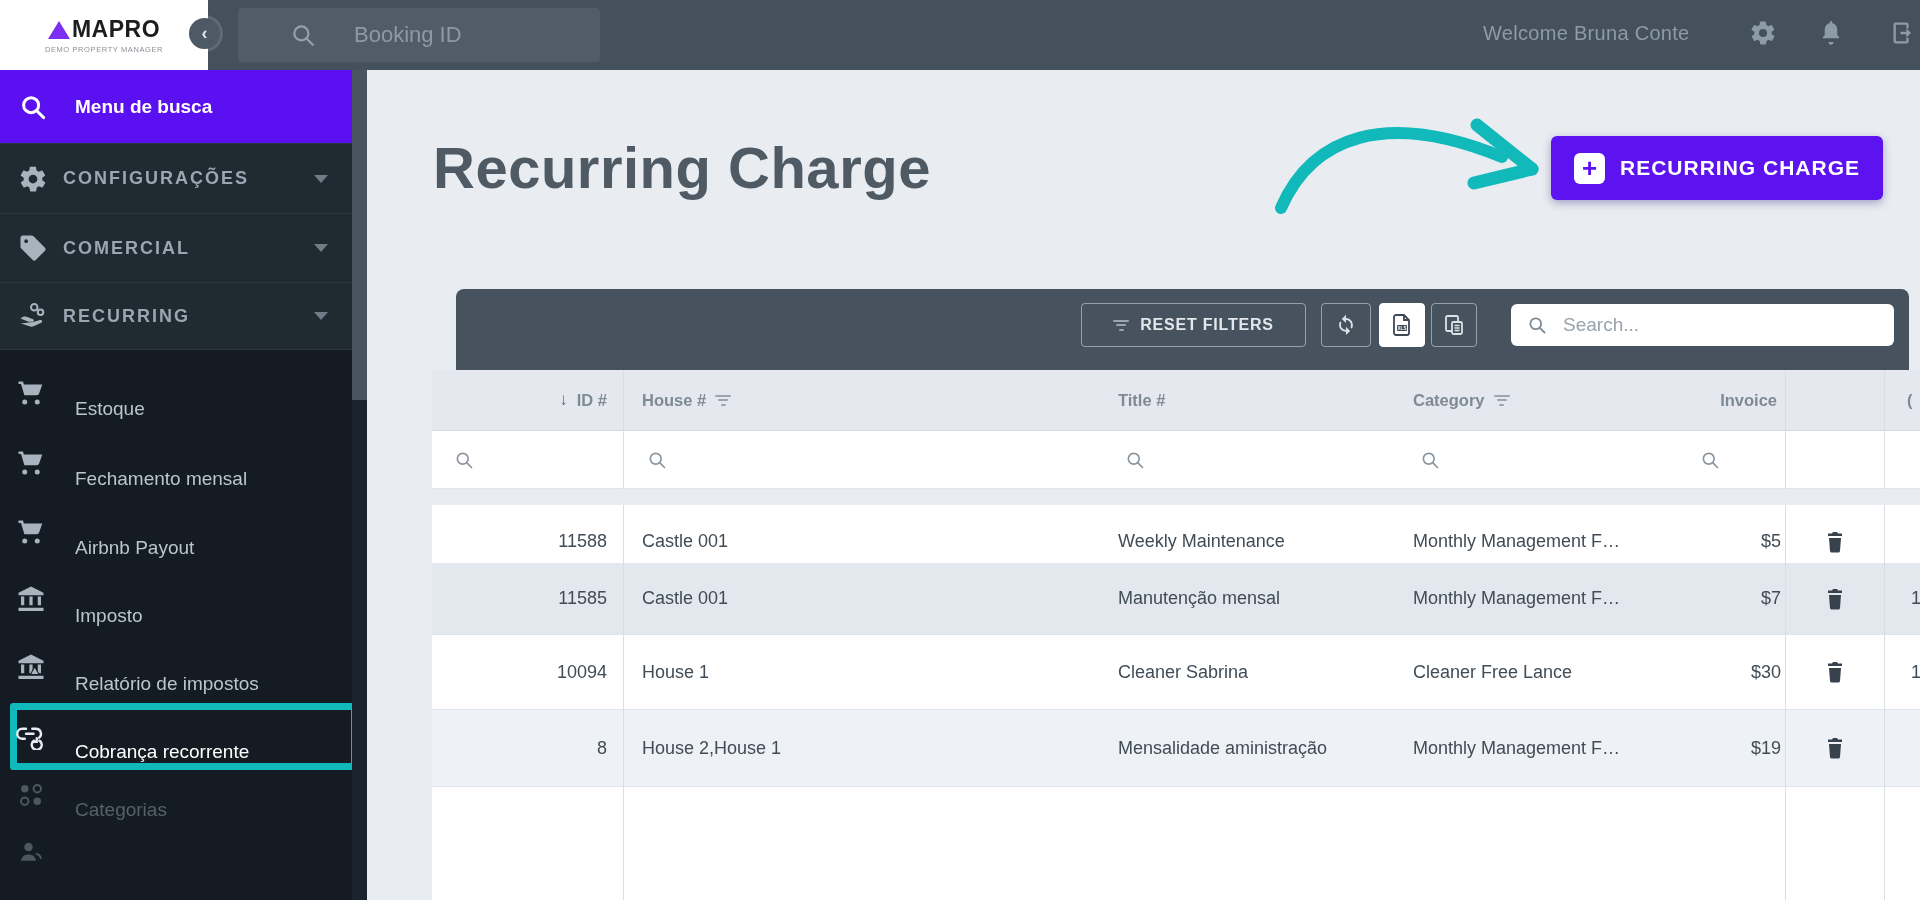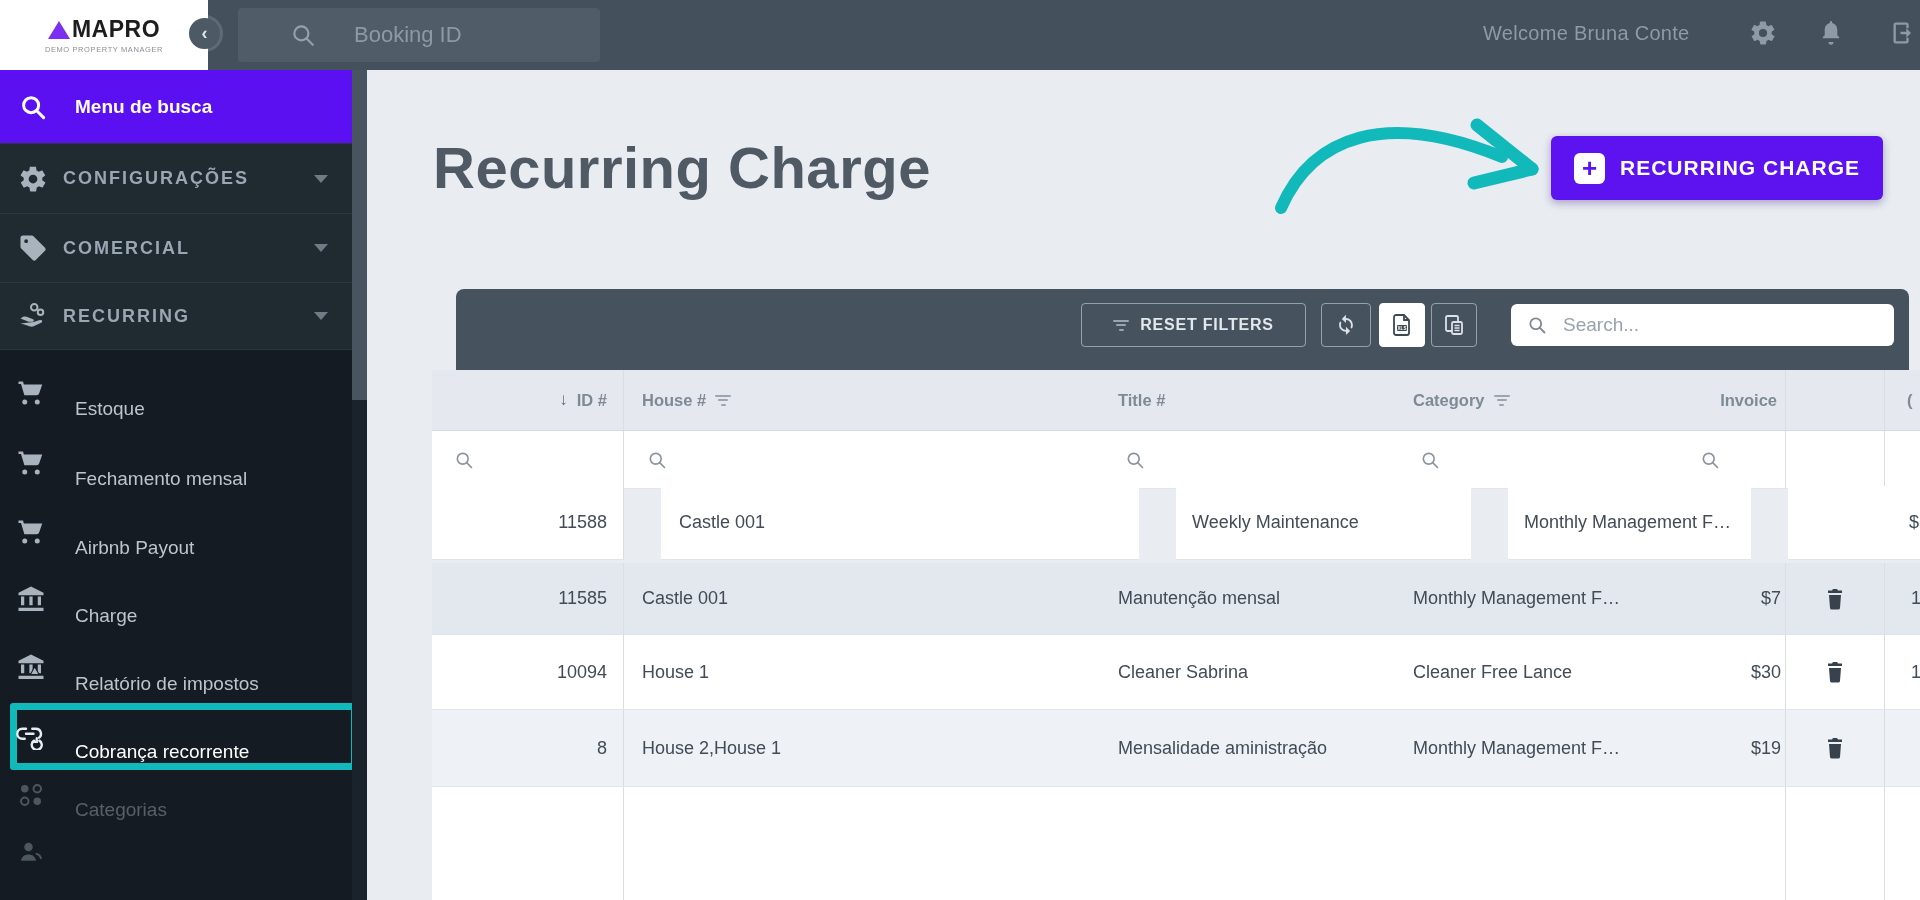--- a/index.html
+++ b/index.html
@@ -72,21 +72,21 @@
   .c-right{justify-content:flex-end;padding-right:16px;}
   .c-left{padding-left:18px;}
   .sort-arrow{color:#5f6b77;font-size:17px;font-weight:400;}
   .flt-ico{display:inline-flex;flex-direction:column;gap:2.5px;align-items:center;}
   .flt-ico i{display:block;height:2px;background:#9aa5b0;border-radius:1px;}
   .flt-ico .l1{width:16px;}.flt-ico .l2{width:10px;}.flt-ico .l3{width:5px;}
   .filter-row{top:431px;height:58px;}
   .filter-row .cell{background:#ffffff;border-bottom:1px solid #e3e7ec;color:#8a949e;}
   .mag{width:20px;height:20px;flex:none;}
   .data-row .cell{font-size:18px;color:#414c56;border-bottom:1px solid #e0e4e9;}
-  .row-0{top:486px;height:74px;gap:37px;} .row-0 .cell{background:#ffffff;}
+  .row-0{top:505px;height:74px;} .row-0 .cell{background:#ffffff;}
   .row-1{top:563px;height:72px;} .row-1 .cell{background:#e3e7ee;}
   .row-2{top:635px;height:75px;} .row-2 .cell{background:#ffffff;}
   .row-3{top:710px;height:77px;} .row-3 .cell{background:#eef1f5;}
   .row-empty{top:787px;height:113px;} .row-empty .cell{background:#ffffff;}
   .inv{justify-content:flex-end;padding-right:4px;}
   .trash-btn{margin:0 auto;width:36px;height:36px;border:none;background:transparent;color:#37424c;display:flex;align-items:center;justify-content:center;cursor:pointer;}
   .trash-btn svg{width:27px;height:30px;}
   .cutcell{color:#414c56;padding-left:26px;}
   .head-row .cutcell{color:#7e8a96;padding-left:22px;}
 </style>
@@ -197,21 +197,21 @@
         </svg>
       </span>
     <span class="side-text">Airbnb Payout</span>
   </div>
   <div class="sub-item" style="top:502px;">
     <span class="s-icon">
         <svg viewBox="0 0 24 24" fill="currentColor">
           <path d="M12 2L2 7v2h20V7zM4 10h2.6v7H4zm6.7 0h2.6v7h-2.6zm6.7 0H20v7h-2.6zM2 19h20v2.5H2z"></path>
         </svg>
       </span>
-    <span class="side-text">Charge</span>
+    <span class="side-text">Imposto</span>
   </div>
   <div class="sub-item" style="top:570px;">
     <span class="s-icon">
         <svg viewBox="0 0 24 24" fill="currentColor">
           <path d="M12 2L2 7v2h20V7zM4 10h2.6v7H4zm6.7 0h2.6v7h-2.6zm6.7 0H20v7h-2.6zM2 19h20v2.5H2z"></path>
           <path d="M15 11l4 7h-8z" fill="#141b22"></path>
           <path d="M15 12.5l2.8 5h-5.6z"></path>
         </svg>
       </span>
     <span class="side-text">Relatório de impostos</span>

